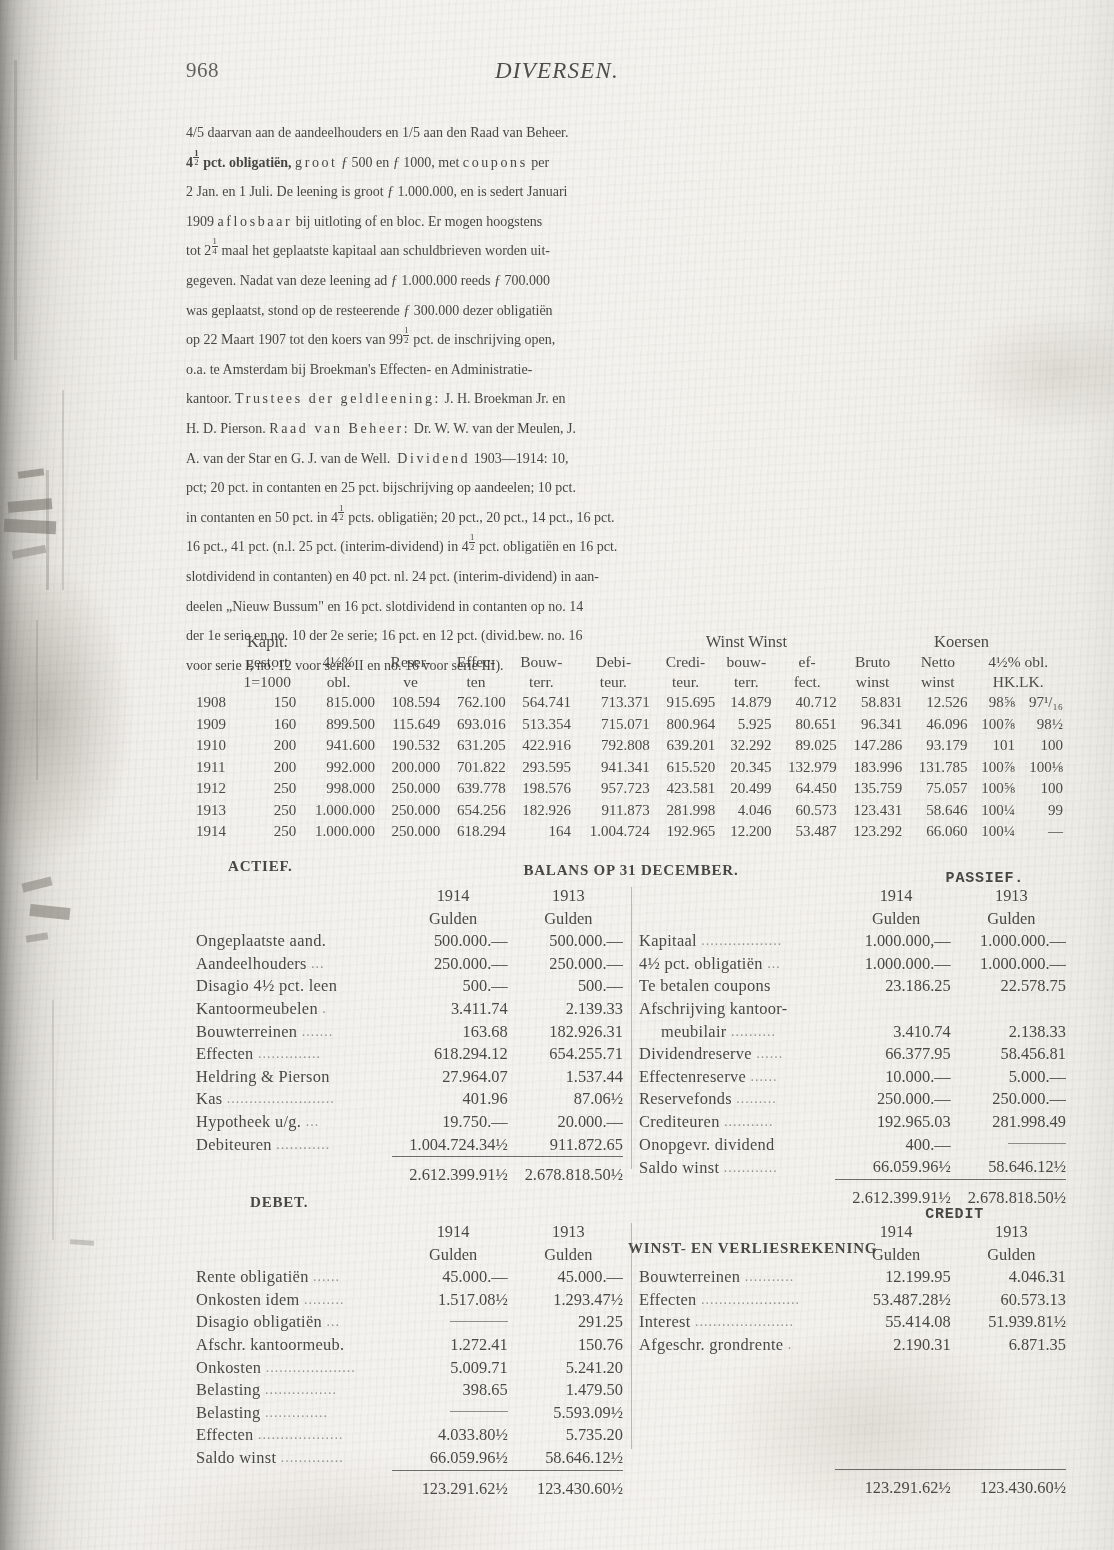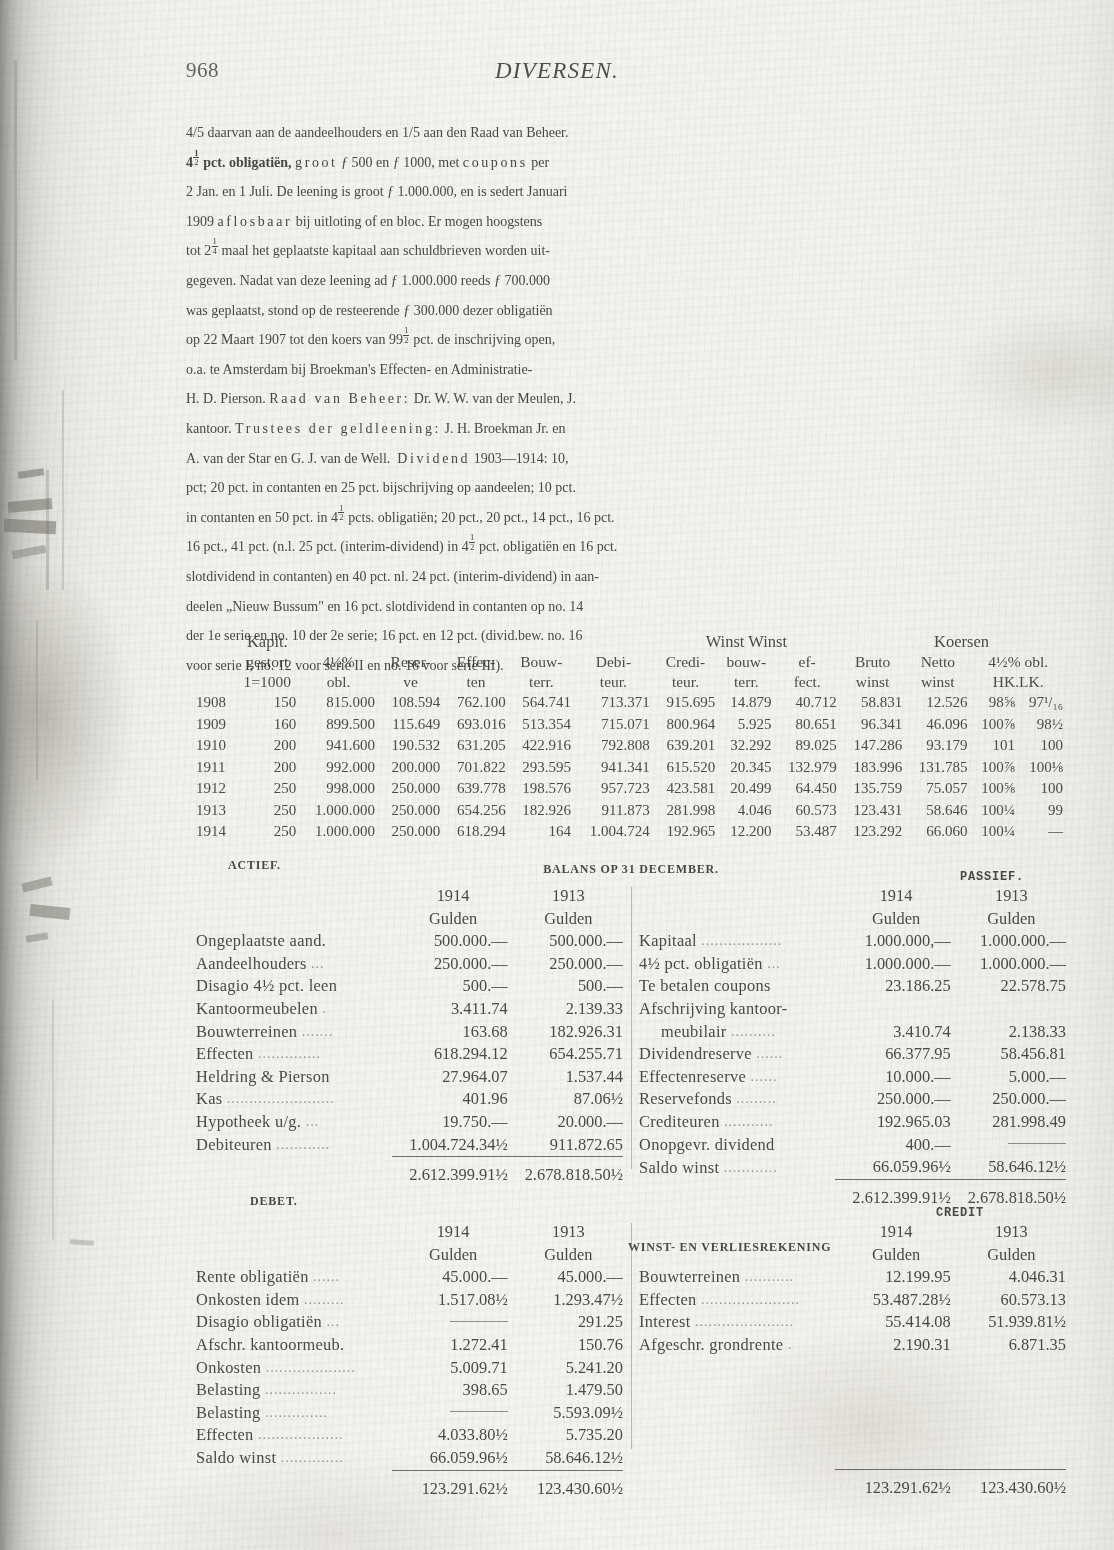--- a/index.html
+++ b/index.html
@@ -152,21 +152,21 @@
     opacity: .85;
   }
   #balans { top: 858px; }
   #winst  { top: 1194px; }
 
   .sheet-title-row {
     position: relative;
     height: 27px;
     font-weight: bold;
     letter-spacing: .8px;
-    font-size: 12px;
+    font-size: 15px;
   }
   .st-left   { position: absolute; left: 32px;  top: 0; }
   .st-center { position: absolute; left: 0; width: 100%; text-align: center; top: 4px; }
   .st-right  { position: absolute; right: 42px; top: 12px; font-family: Liberation Mono, monospace; }
   #winst .st-center { text-align: left; left: 432px; width: auto; margin-top: 42px; }
   #winst .st-right  { right: 82px; }
   #winst .st-left   { left: 26px; margin-left: 28px; }
 
   .cols {
     display: flex;
@@ -257,22 +257,22 @@
     <p>
       <span class="ln">4/5 daarvan aan de aandeelhouders en 1/5 aan den Raad van Beheer.</span>
       <span class="ln"><span class="bold">4<span class="frac"><i>1</i><b>2</b></span> pct. obligatiën,</span> <span class="spaced">groot</span> <span class="fl">ƒ</span> 500 en <span class="fl">ƒ</span> 1000, met <span class="spaced">coupons</span> per</span>
       <span class="ln">2 Jan. en 1 Juli. De leening is groot <span class="fl">ƒ</span> 1.000.000, en is sedert Januari</span>
       <span class="ln">1909 <span class="spaced">aflosbaar</span> bij uitloting of en bloc. Er mogen hoogstens</span>
       <span class="ln">tot 2<span class="frac"><i>1</i><b>4</b></span> maal het geplaatste kapitaal aan schuldbrieven worden uit-</span>
       <span class="ln">gegeven. Nadat van deze leening ad <span class="fl">ƒ</span> 1.000.000 reeds <span class="fl">ƒ</span> 700.000</span>
       <span class="ln">was geplaatst, stond op de resteerende <span class="fl">ƒ</span> 300.000 dezer obligatiën</span>
       <span class="ln">op 22 Maart 1907 tot den koers van 99<span class="frac"><i>1</i><b>2</b></span> pct. de inschrijving open,</span>
       <span class="ln">o.a. te Amsterdam bij Broekman's Effecten- en Administratie-</span>
+      <span class="ln">kantoor. <span class="spaced">Trustees der geldleening:</span> J. H. Broekman Jr. en</span>
       <span class="ln">H. D. Pierson. <span class="spaced">Raad van Beheer:</span> Dr. W. W. van der Meulen, J.</span>
-      <span class="ln">kantoor. <span class="spaced">Trustees der geldleening:</span> J. H. Broekman Jr. en</span>
       <span class="ln">A. van der Star en G. J. van de Well. &nbsp;<span class="spaced">Dividend</span> 1903—1914: 10,</span>
       <span class="ln">pct; 20 pct. in contanten en 25 pct. bijschrijving op aandeelen; 10 pct.</span>
       <span class="ln">in contanten en 50 pct. in 4<span class="frac"><i>1</i><b>2</b></span> pcts. obligatiën; 20 pct., 20 pct., 14 pct., 16 pct.</span>
       <span class="ln">16 pct., 41 pct. (n.l. 25 pct. (interim-dividend) in 4<span class="frac"><i>1</i><b>2</b></span> pct. obligatiën en 16 pct.</span>
       <span class="ln">slotdividend in contanten) en 40 pct. nl. 24 pct. (interim-dividend) in aan-</span>
       <span class="ln">deelen „Nieuw Bussum" en 16 pct. slotdividend in contanten op no. 14</span>
       <span class="ln">der 1e serie en no. 10 der 2e serie; 16 pct. en 12 pct. (divid.bew. no. 16</span>
       <span class="ln">voor serie I, no. 12 voor serie II en no. 16 voor serie III).</span>
     </p>
   </div>

